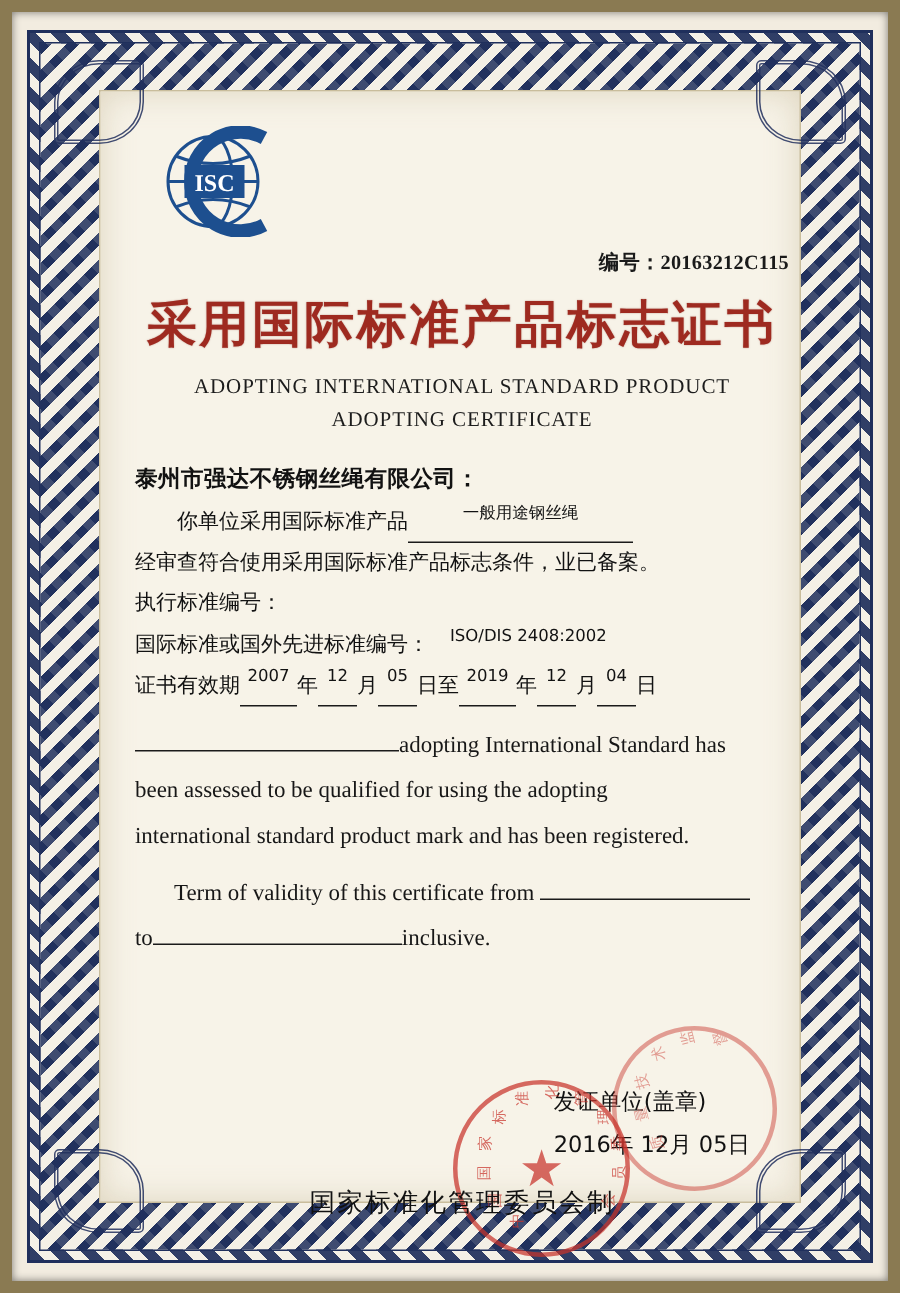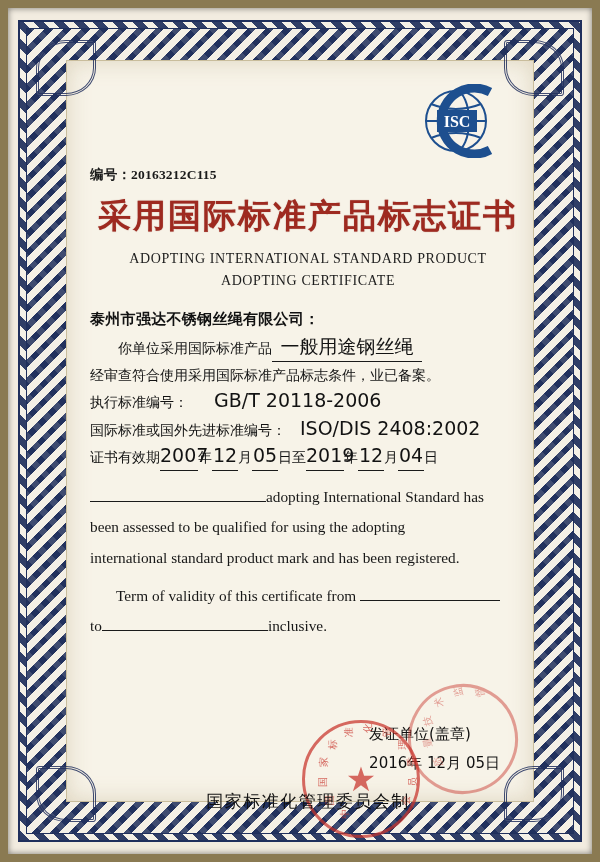--- a/index.html
+++ b/index.html
@@ -72,31 +72,32 @@
     left: 48px; top: 40px;
     width: 504px; height: 782px;
     box-sizing: border-box;
     padding: 10px 34px 0 34px;
     color: #171717;
   }
 
   
   .logo-wrap {
     display: flex;
-    justify-content: flex-end;
+    justify-content: flex-start;
     margin-top: 26px;
     height: 76px;
   }
   .logo {
     position: relative;
     width: 122px; height: 74px;
   }
 
   
   .serial {
+    text-align: right;
     font-size: 13.5px;
     font-weight: bold;
     color: #1a1a1a;
     margin-top: 6px;
     letter-spacing: .2px;
     font-family: "Liberation Serif", serif;
   }
 
   
   .title-cn {
@@ -125,21 +126,21 @@
     line-height: 1.95;
     color: #121212;
   }
   .row { display: flex; white-space: nowrap; }
   .cn { font-family: "DejaVu Sans", sans-serif; font-size: 14px; }
   .u {
     display: inline-block;
     border-bottom: 1px solid #1a1a1a;
     text-align: center;
     font-family: "DejaVu Sans", sans-serif;
-    font-size: 19px;
+    font-size: 11px;
     line-height: 1.25;
   }
   .indent { padding-left: 28px; }
 
   .company { font-size: 15px; font-weight: bold; letter-spacing: .3px; }
 
   .en-body {
     margin-top: 12px;
     font-size: 15.3px;
     line-height: 1.85;
@@ -264,21 +265,20 @@
 
         <div class="row indent">
           <span class="cn">你单位采用国际标准产品</span>
           <span class="u" style="width:150px;">一般用途钢丝绳</span>
         </div>
 
         <div class="cn">经审查符合使用采用国际标准产品标志条件，业已备案。</div>
 
         <div class="row">
           <span class="cn">执行标准编号：</span>
-          <span class="u" style="width:190px; border-bottom:none; text-align:left; padding-left:26px;">GB/T 20118-2006</span>
         </div>
 
         <div class="row">
           <span class="cn">国际标准或国外先进标准编号：</span>
           <span class="u" style="width:170px; border-bottom:none; text-align:left; padding-left:14px;">ISO/DIS 2408:2002</span>
         </div>
 
         <div class="row">
           <span class="cn">证书有效期</span>
           <span class="u" style="width:38px;">2007</span>

